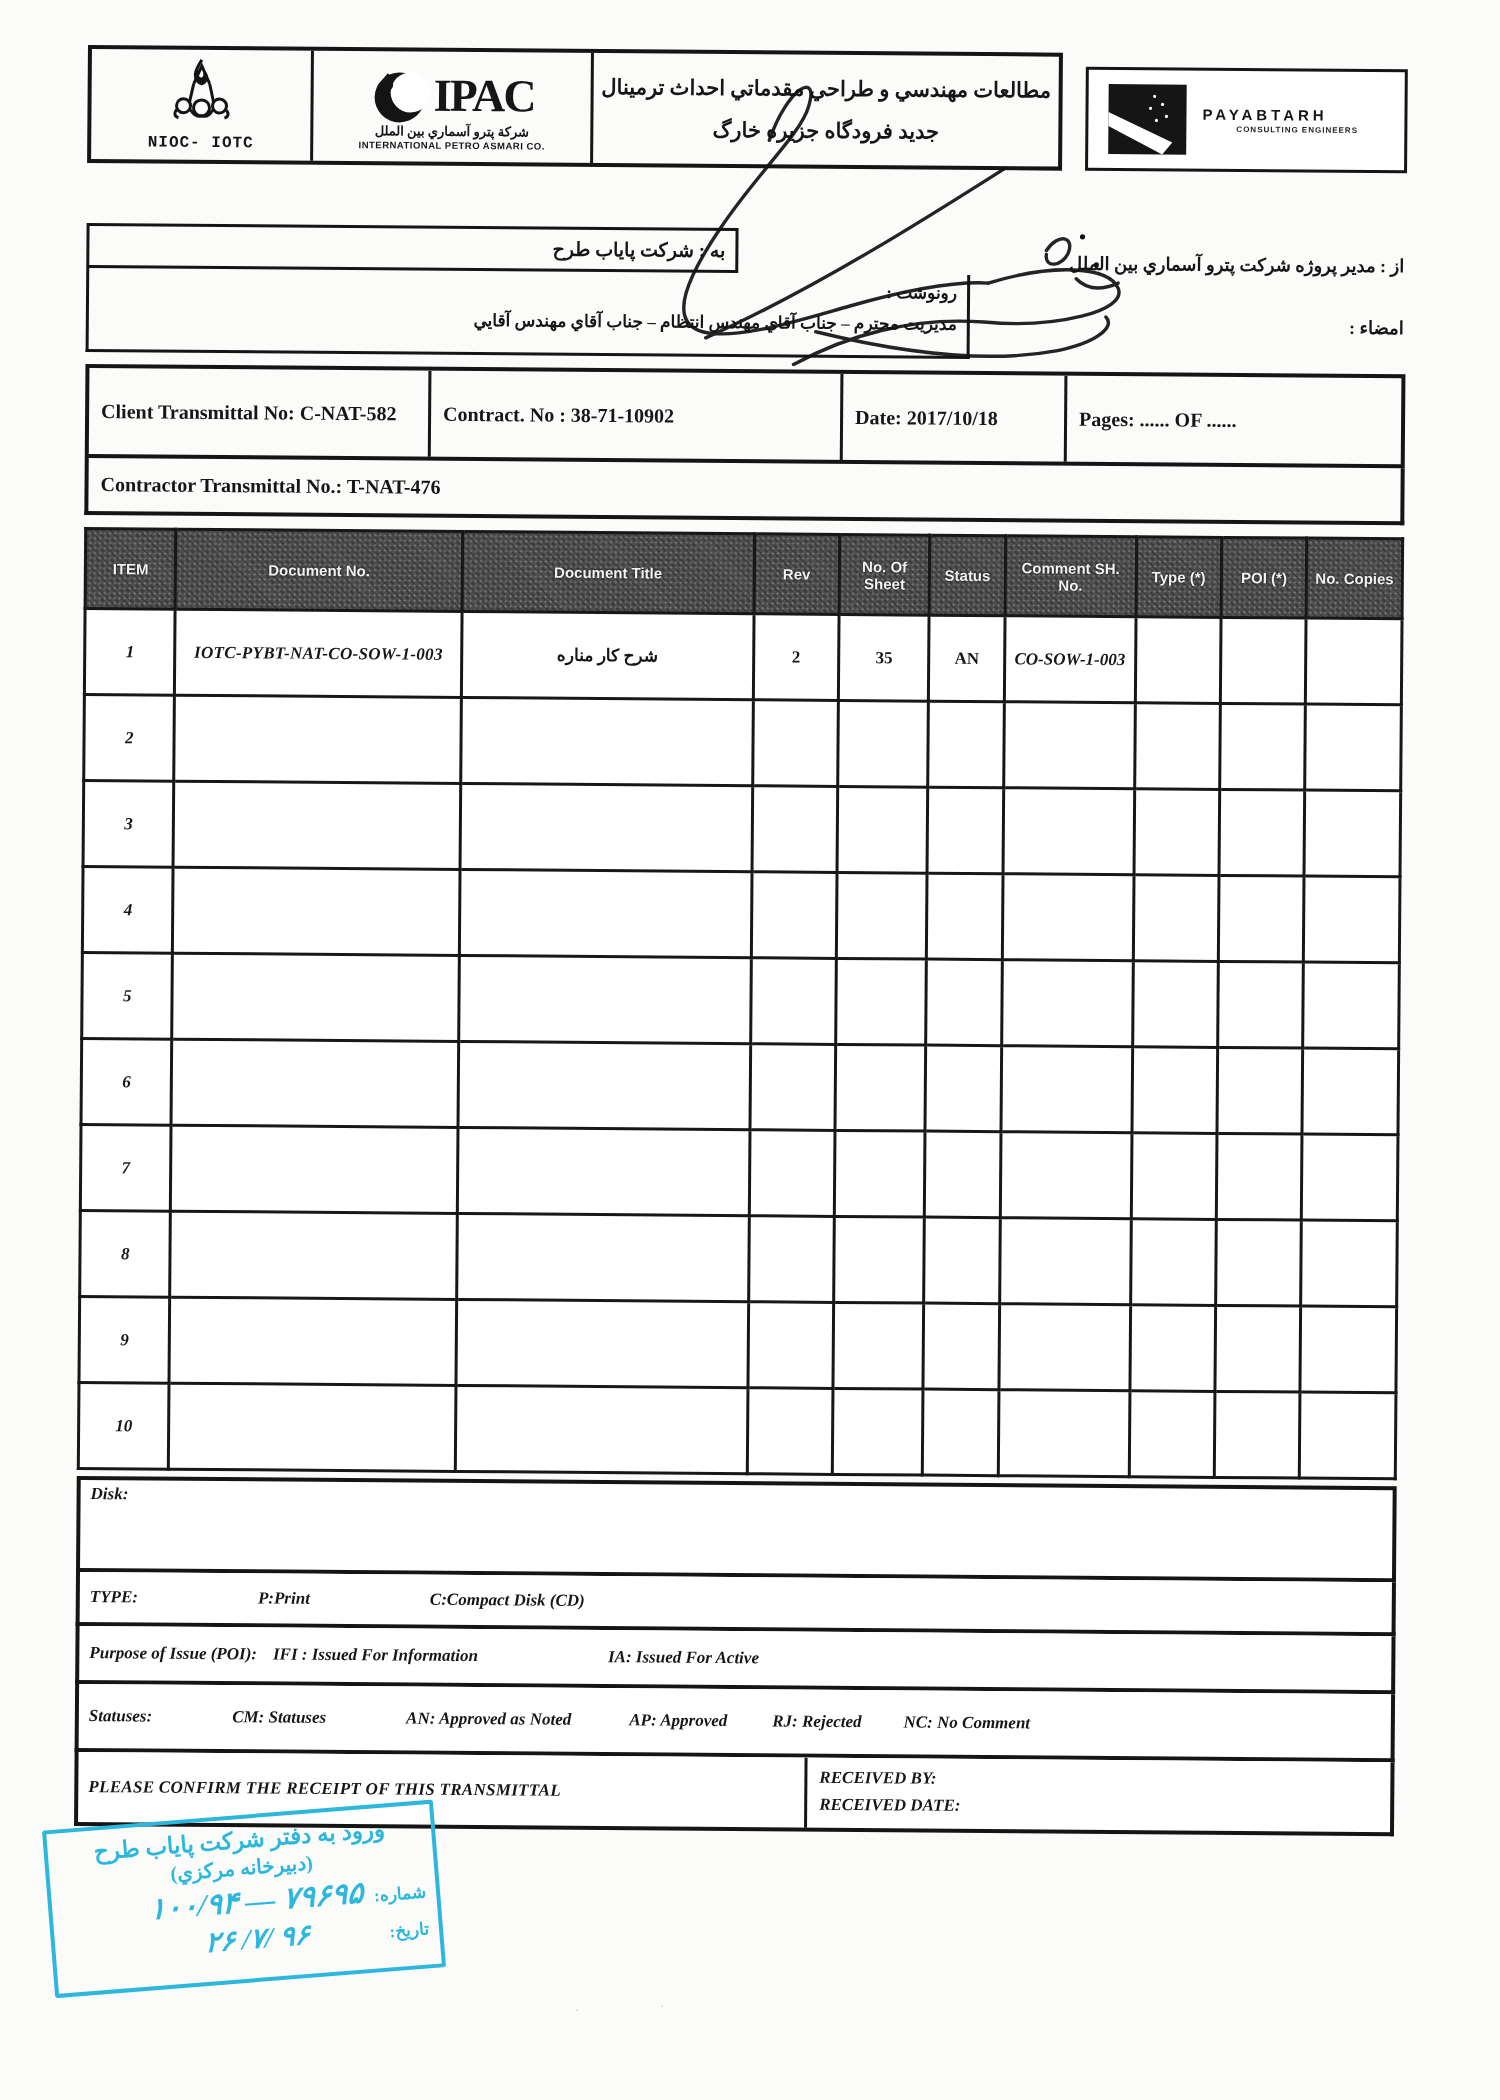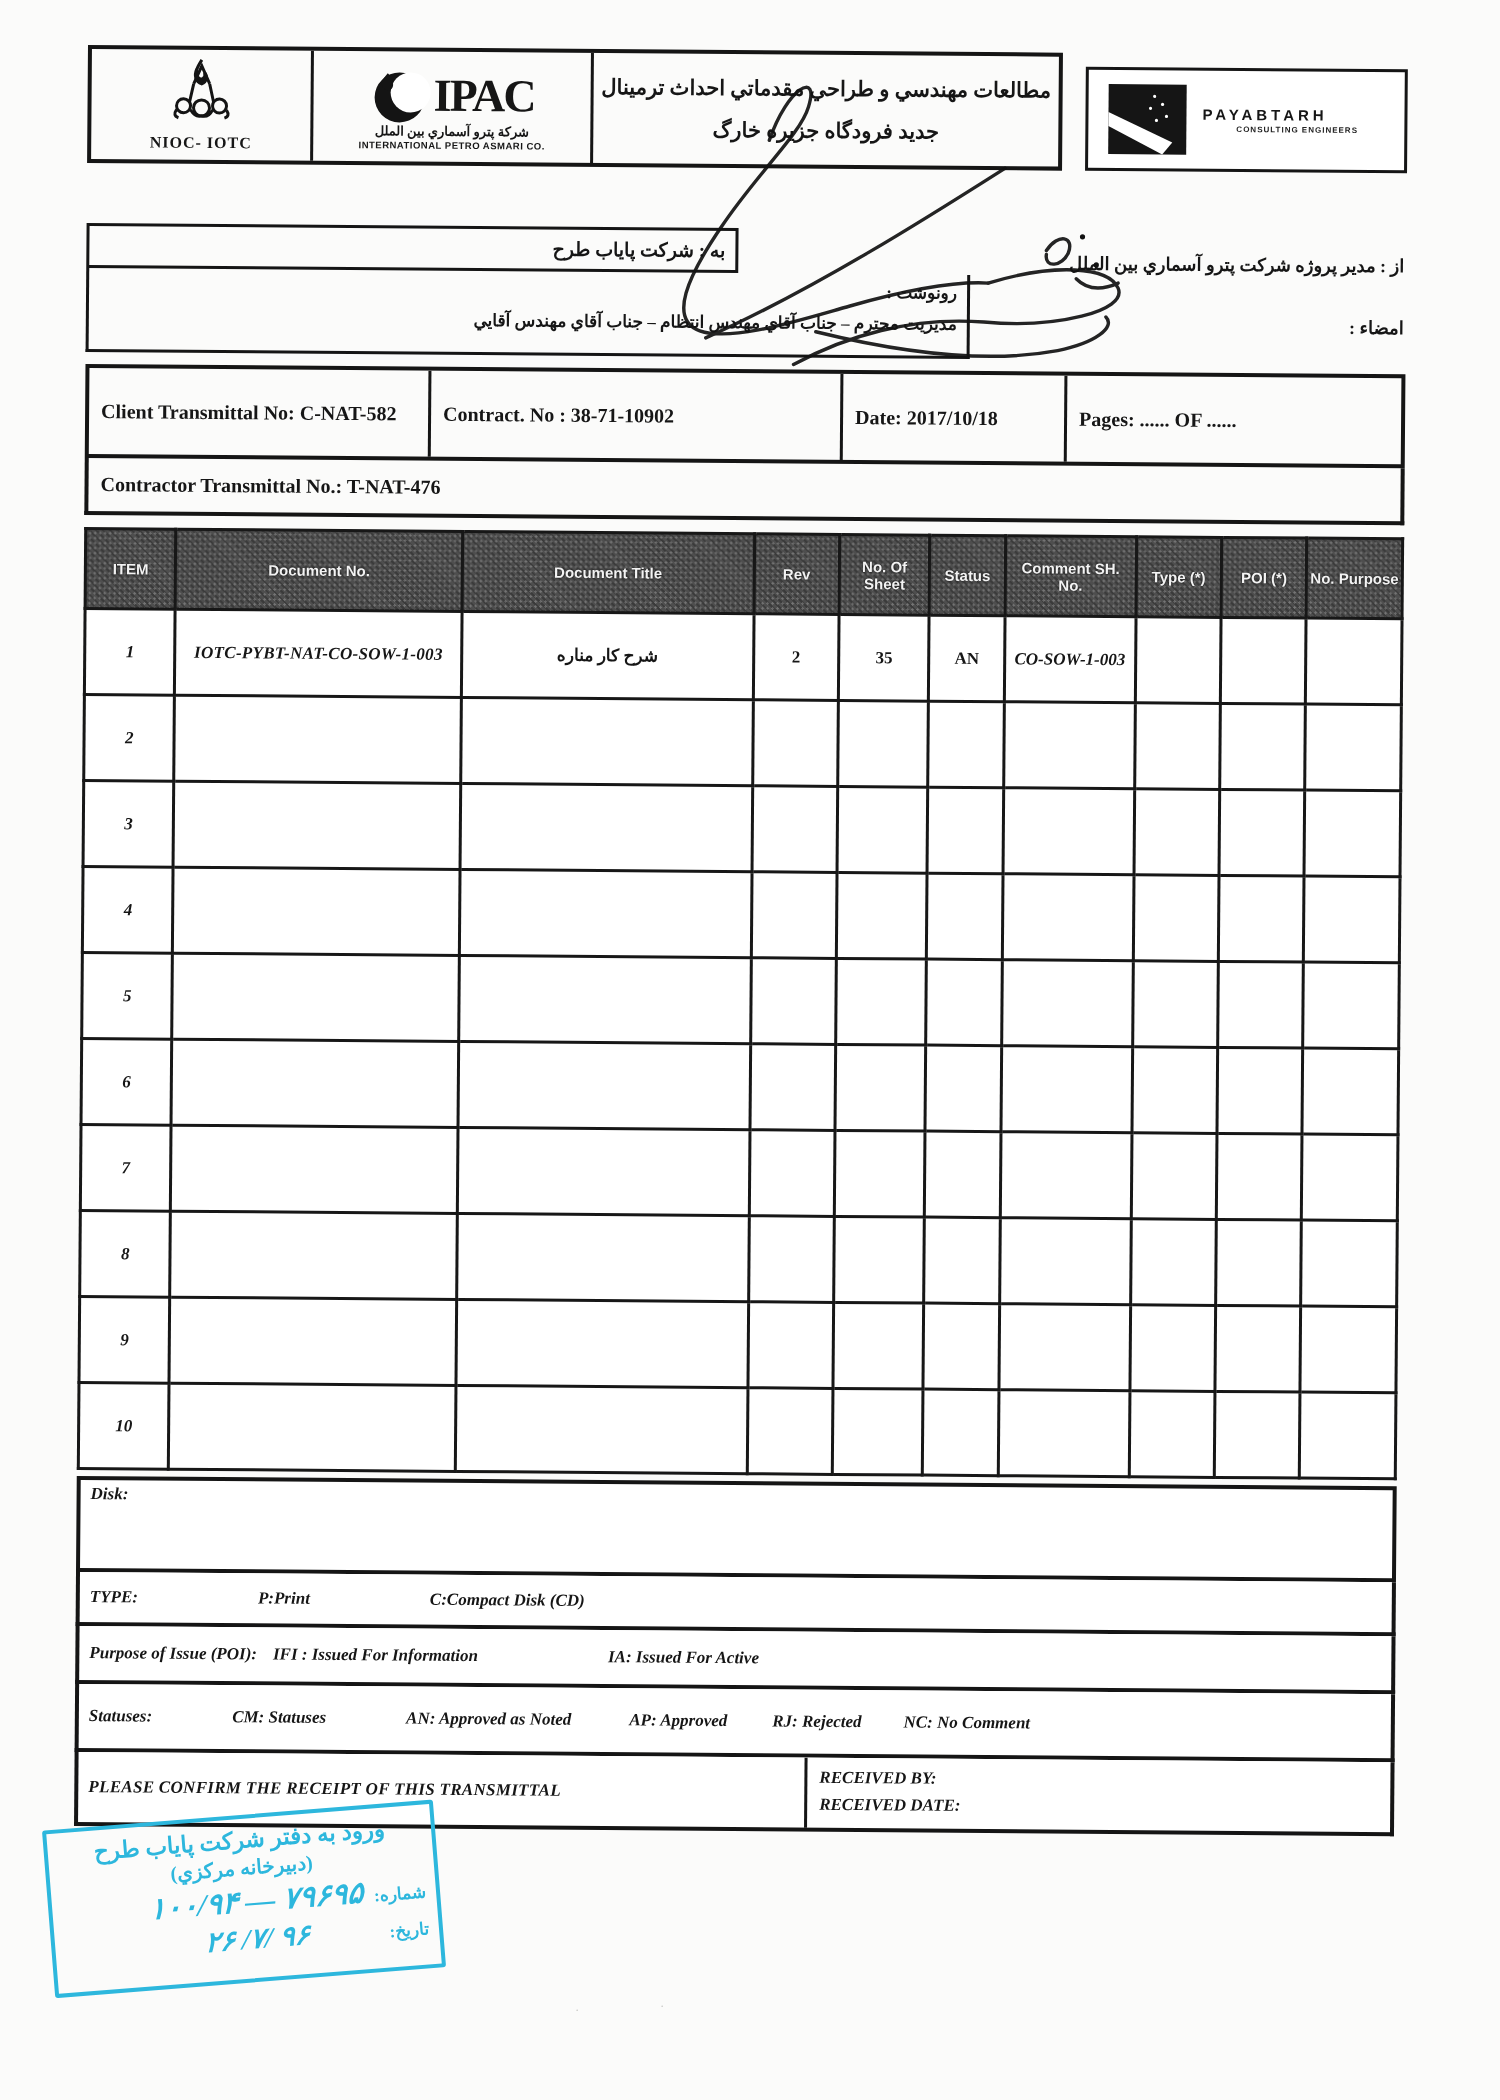--- a/index.html
+++ b/index.html
@@ -17,21 +17,21 @@
   }
   
   .header-band {
     width: 975px; height: 118px;
     border: 4px solid #151515;
     display: flex;
   }
   .hdr-cell { border-right: 3px solid #151515; display: flex; flex-direction: column; align-items: center; justify-content: center; }
   .hdr-cell:last-child { border-right: none; }
   .cell-nioc { width: 222px; }
-  .cell-nioc .nioc-label { font-family: Liberation Serif, serif; font-weight: bold; font-size: 16px; letter-spacing: 1px; margin-top: 4px; }
+  .cell-nioc .nioc-label { font-family: Liberation Mono, monospace; font-weight: bold; font-size: 16px; letter-spacing: 1px; margin-top: 4px; }
   .cell-ipac { width: 280px; padding-top: 4px; }
   .ipac-top { display: flex; align-items: center; gap: 2px; }
   .ipac-word { font-size: 46px; font-weight: bold; letter-spacing: -2px; line-height: .9; }
   .ipac-fa { font-size: 13px; font-weight: bold; direction: rtl; }
   .ipac-en { font-family: "Liberation Sans", sans-serif; font-size: 9.5px; font-weight: bold; letter-spacing: .5px; }
   .cell-title { flex: 1; direction: rtl; text-align: center; font-weight: bold; font-size: 21px; line-height: 2; }
   
   .payab-box {
     position: absolute; right: 0; top: 14px; width: 322px; height: 104px;
     border: 3px solid #151515; background: #fff;
@@ -216,21 +216,21 @@
       <tr>
         <th>ITEM</th>
         <th>Document No.</th>
         <th>Document Title</th>
         <th>Rev</th>
         <th>No. Of Sheet</th>
         <th>Status</th>
         <th>Comment SH. No.</th>
         <th>Type (*)</th>
         <th>POI (*)</th>
-        <th>No. Purpose</th>
+        <th>No. Copies</th>
       </tr>
     </thead>
     <tbody>
       <tr>
           <td class="c-item">1</td>
           <td class="c-docno">IOTC-PYBT-NAT-CO-SOW-1-003</td>
           <td class="c-title">شرح كار مناره</td>
           <td class="c-num">2</td>
           <td class="c-num">35</td>
           <td class="c-status">AN</td>

